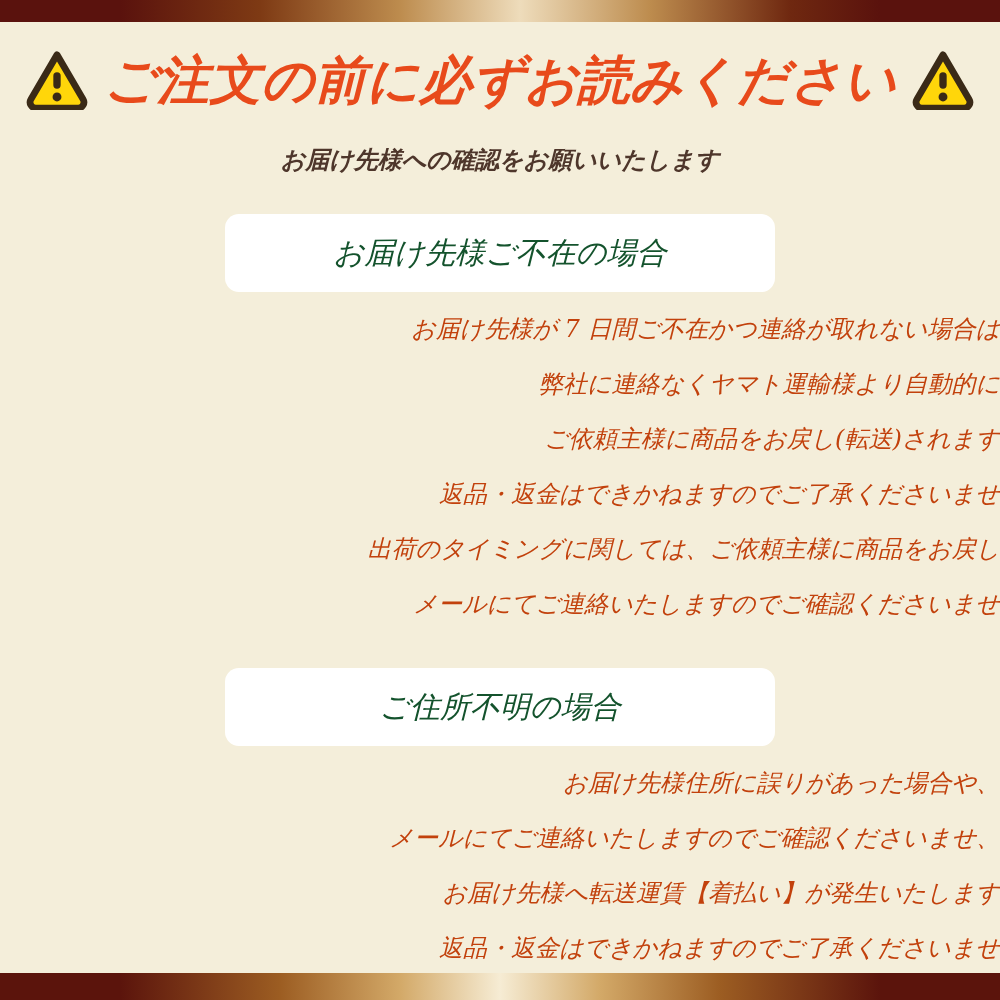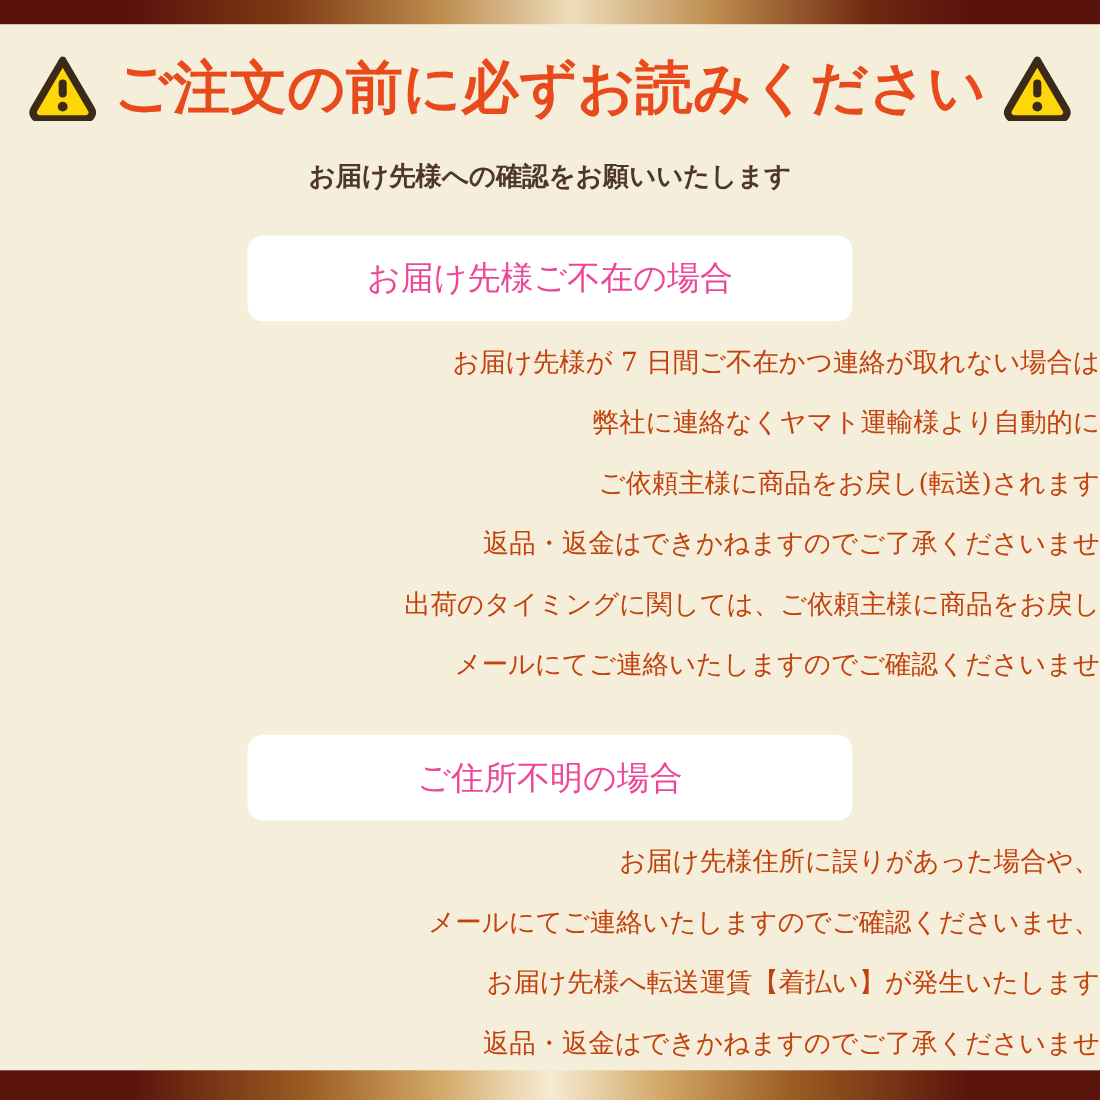--- a/index.html
+++ b/index.html
@@ -42,20 +42,21 @@
       #d3a968 60%,
       #9c5d22 72%,
       #5b140c 88%, #5b140c 100%);
   }
   
   .content {
     position: relative;
     padding-top: 22px;
     text-align: center;
     color: #4e362b;
+    font-style: italic;
   }
   .title-row {
     margin-top: 24px;
     display: flex;
     align-items: center;
     justify-content: center;
     gap: 16px;
     height: 68px;
   }
   .page-title {
@@ -87,21 +88,21 @@
     border-radius: 14px;
     display: flex;
     align-items: center;
     justify-content: center;
   }
   .box-1 { margin-top: 30px; }
   .box-2 { margin-top: 36px; }
   .box-heading {
     font-size: 30px;
     font-weight: 500;
-    color: #ec4899;
+    color: #14532d;
     white-space: nowrap;
   }
   .para {
     margin-top: 10px;
     font-size: 24px;
     line-height: 55px;
     color: #c2410c;
     text-align: right;
   }
   .para .line {

